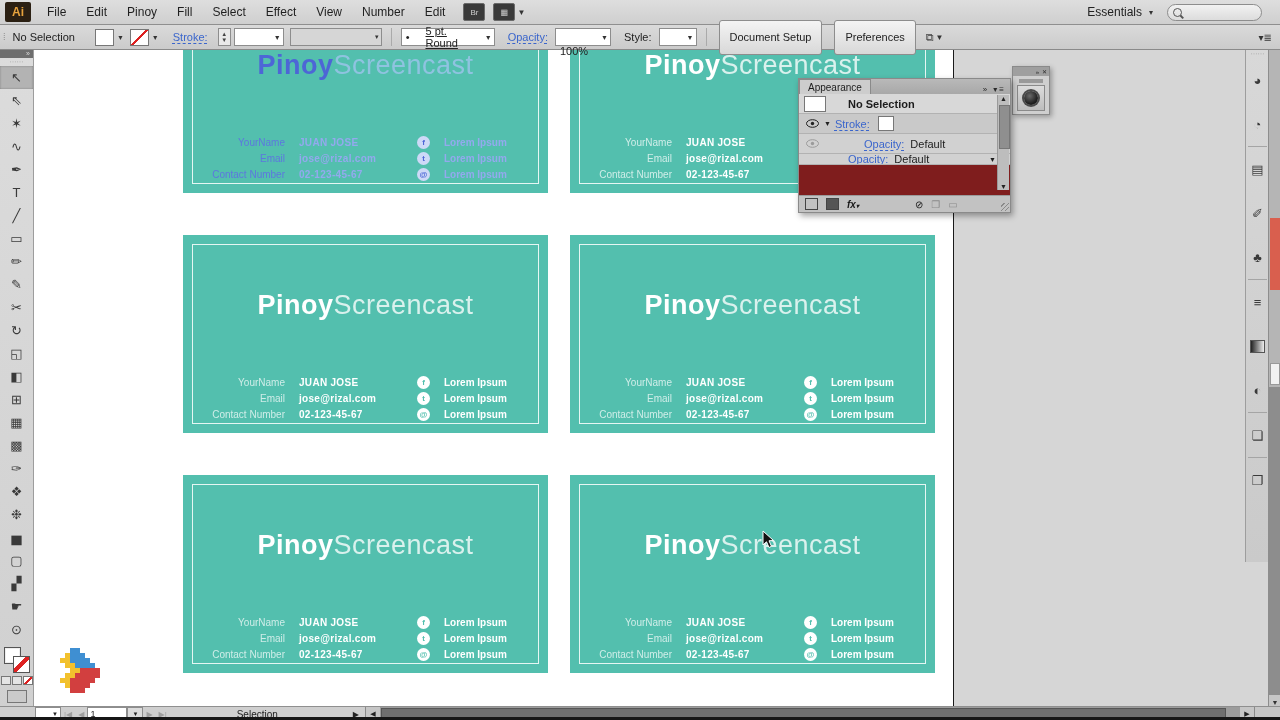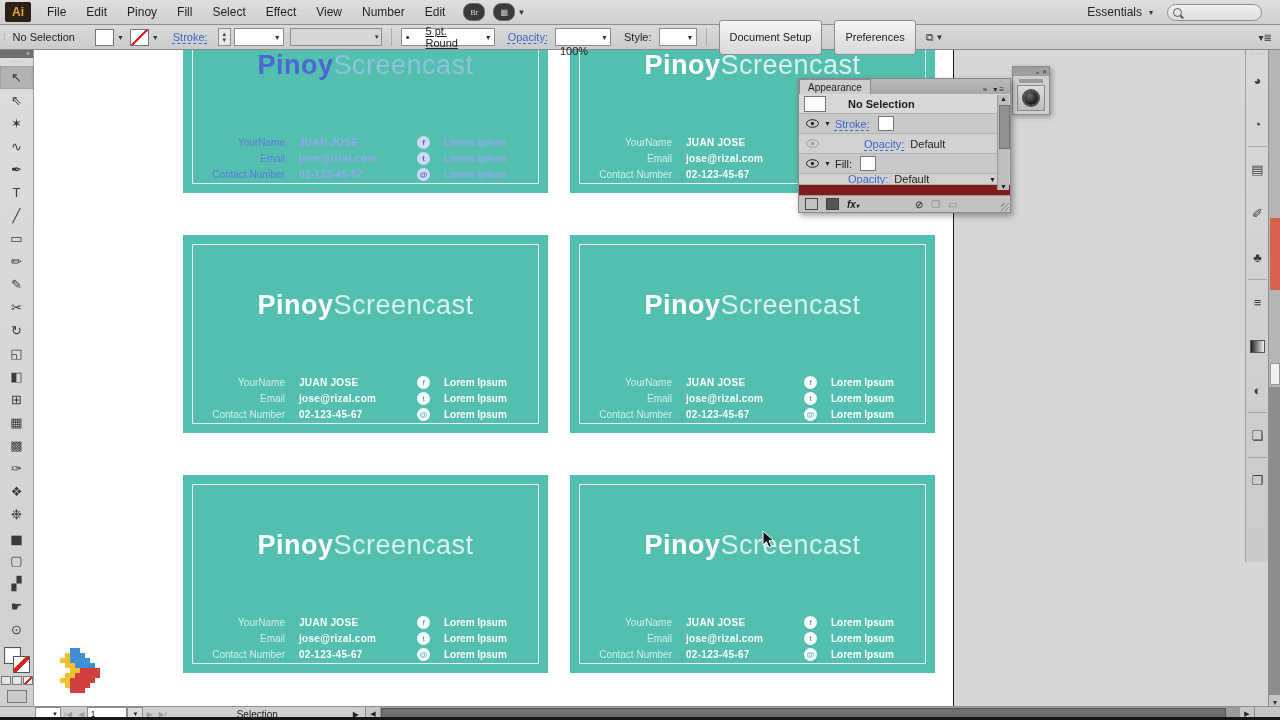--- a/index.html
+++ b/index.html
@@ -7,21 +7,21 @@
        font-family:"Liberation Sans",sans-serif;background:#d4d4d4;
        -webkit-font-smoothing:antialiased;}
   .abs{position:absolute;}
 
   
   #menubar{left:0;top:0;width:1280px;height:24px;background:linear-gradient(#dedede,#cfcfcf);
            border-bottom:1px solid #8f8f8f;display:flex;align-items:center;z-index:30;}
   #ai-logo{width:26px;height:20px;margin-left:5px;background:#2b2013;color:#e8a33d;
            font-weight:bold;font-size:12px;display:flex;align-items:center;justify-content:center;border-radius:2px;}
   .menu-item{font-size:12px;color:#1f1f1f;padding:3px 10px;cursor:default;}
-  .mb-icon{width:20px;height:16px;background:#3a3a3a;border:1px solid #6a6a6a;border-radius:8px;
+  .mb-icon{width:20px;height:16px;background:#3a3a3a;border:1px solid #6a6a6a;border-radius:2px;
            margin-left:8px;display:flex;align-items:center;justify-content:center;color:#cfcfcf;font-size:8px;}
   .mb-caret{font-size:8px;color:#333;margin-left:2px;}
   #workspace{margin-left:auto;font-size:12px;color:#222;display:flex;align-items:center;gap:5px;}
   #searchbox{width:88px;height:15px;margin:0 18px 0 14px;border:1px solid #8d8d8d;border-radius:9px;
              background:linear-gradient(#f2f2f2,#dcdcdc);display:flex;align-items:center;padding-left:5px;}
   .mag{width:7px;height:7px;border:1.5px solid #555;border-radius:50%;position:relative;}
   .mag:after{content:"";position:absolute;width:4px;height:1.5px;background:#555;left:6px;top:7px;transform:rotate(45deg);}
 
   
   #controlbar{left:0;top:25px;width:1280px;height:24px;background:linear-gradient(#dadada,#cbcbcb);
@@ -669,31 +669,20 @@
   <div class="ap-row r3">
     <span class="ap-eye dim">
       <svg width="13" height="9" viewBox="0 0 13 9">
           <ellipse cx="6.5" cy="4.5" rx="6" ry="3.8" fill="none" stroke="#222"></ellipse>
           <circle cx="6.5" cy="4.5" r="1.7" fill="#222"></circle>
         </svg>
     </span>
     <span class="ap-indent link">Opacity:</span>
     <span class="ap-val">Default</span>
   </div>
-  <div class="ap-row r2">
-    <span class="ap-eye">
-      <svg width="13" height="9" viewBox="0 0 13 9">
-          <ellipse cx="6.5" cy="4.5" rx="6" ry="3.8" fill="none" stroke="#222"></ellipse>
-          <circle cx="6.5" cy="4.5" r="1.7" fill="#222"></circle>
-        </svg>
-    </span>
-    <span class="ap-tri">▼</span>
-    <span>Fill:</span>
-    <span class="ap-swatch"></span>
-  </div>
   <div class="ap-row r3" style="height:10px;overflow:hidden;">
     <span class="ap-indent link">Opacity:</span>
     <span class="ap-val">Default</span>
     <span style="margin-left:auto;margin-right:14px;font-size:7px;">▼</span>
   </div>
   <div id="ap-scroll">
     <span class="ap-scroll-arrow" style="top:0;">▲</span>
     <div id="ap-scroll-thumb"></div>
     <span class="ap-scroll-arrow" style="bottom:0;">▼</span>
   </div>

